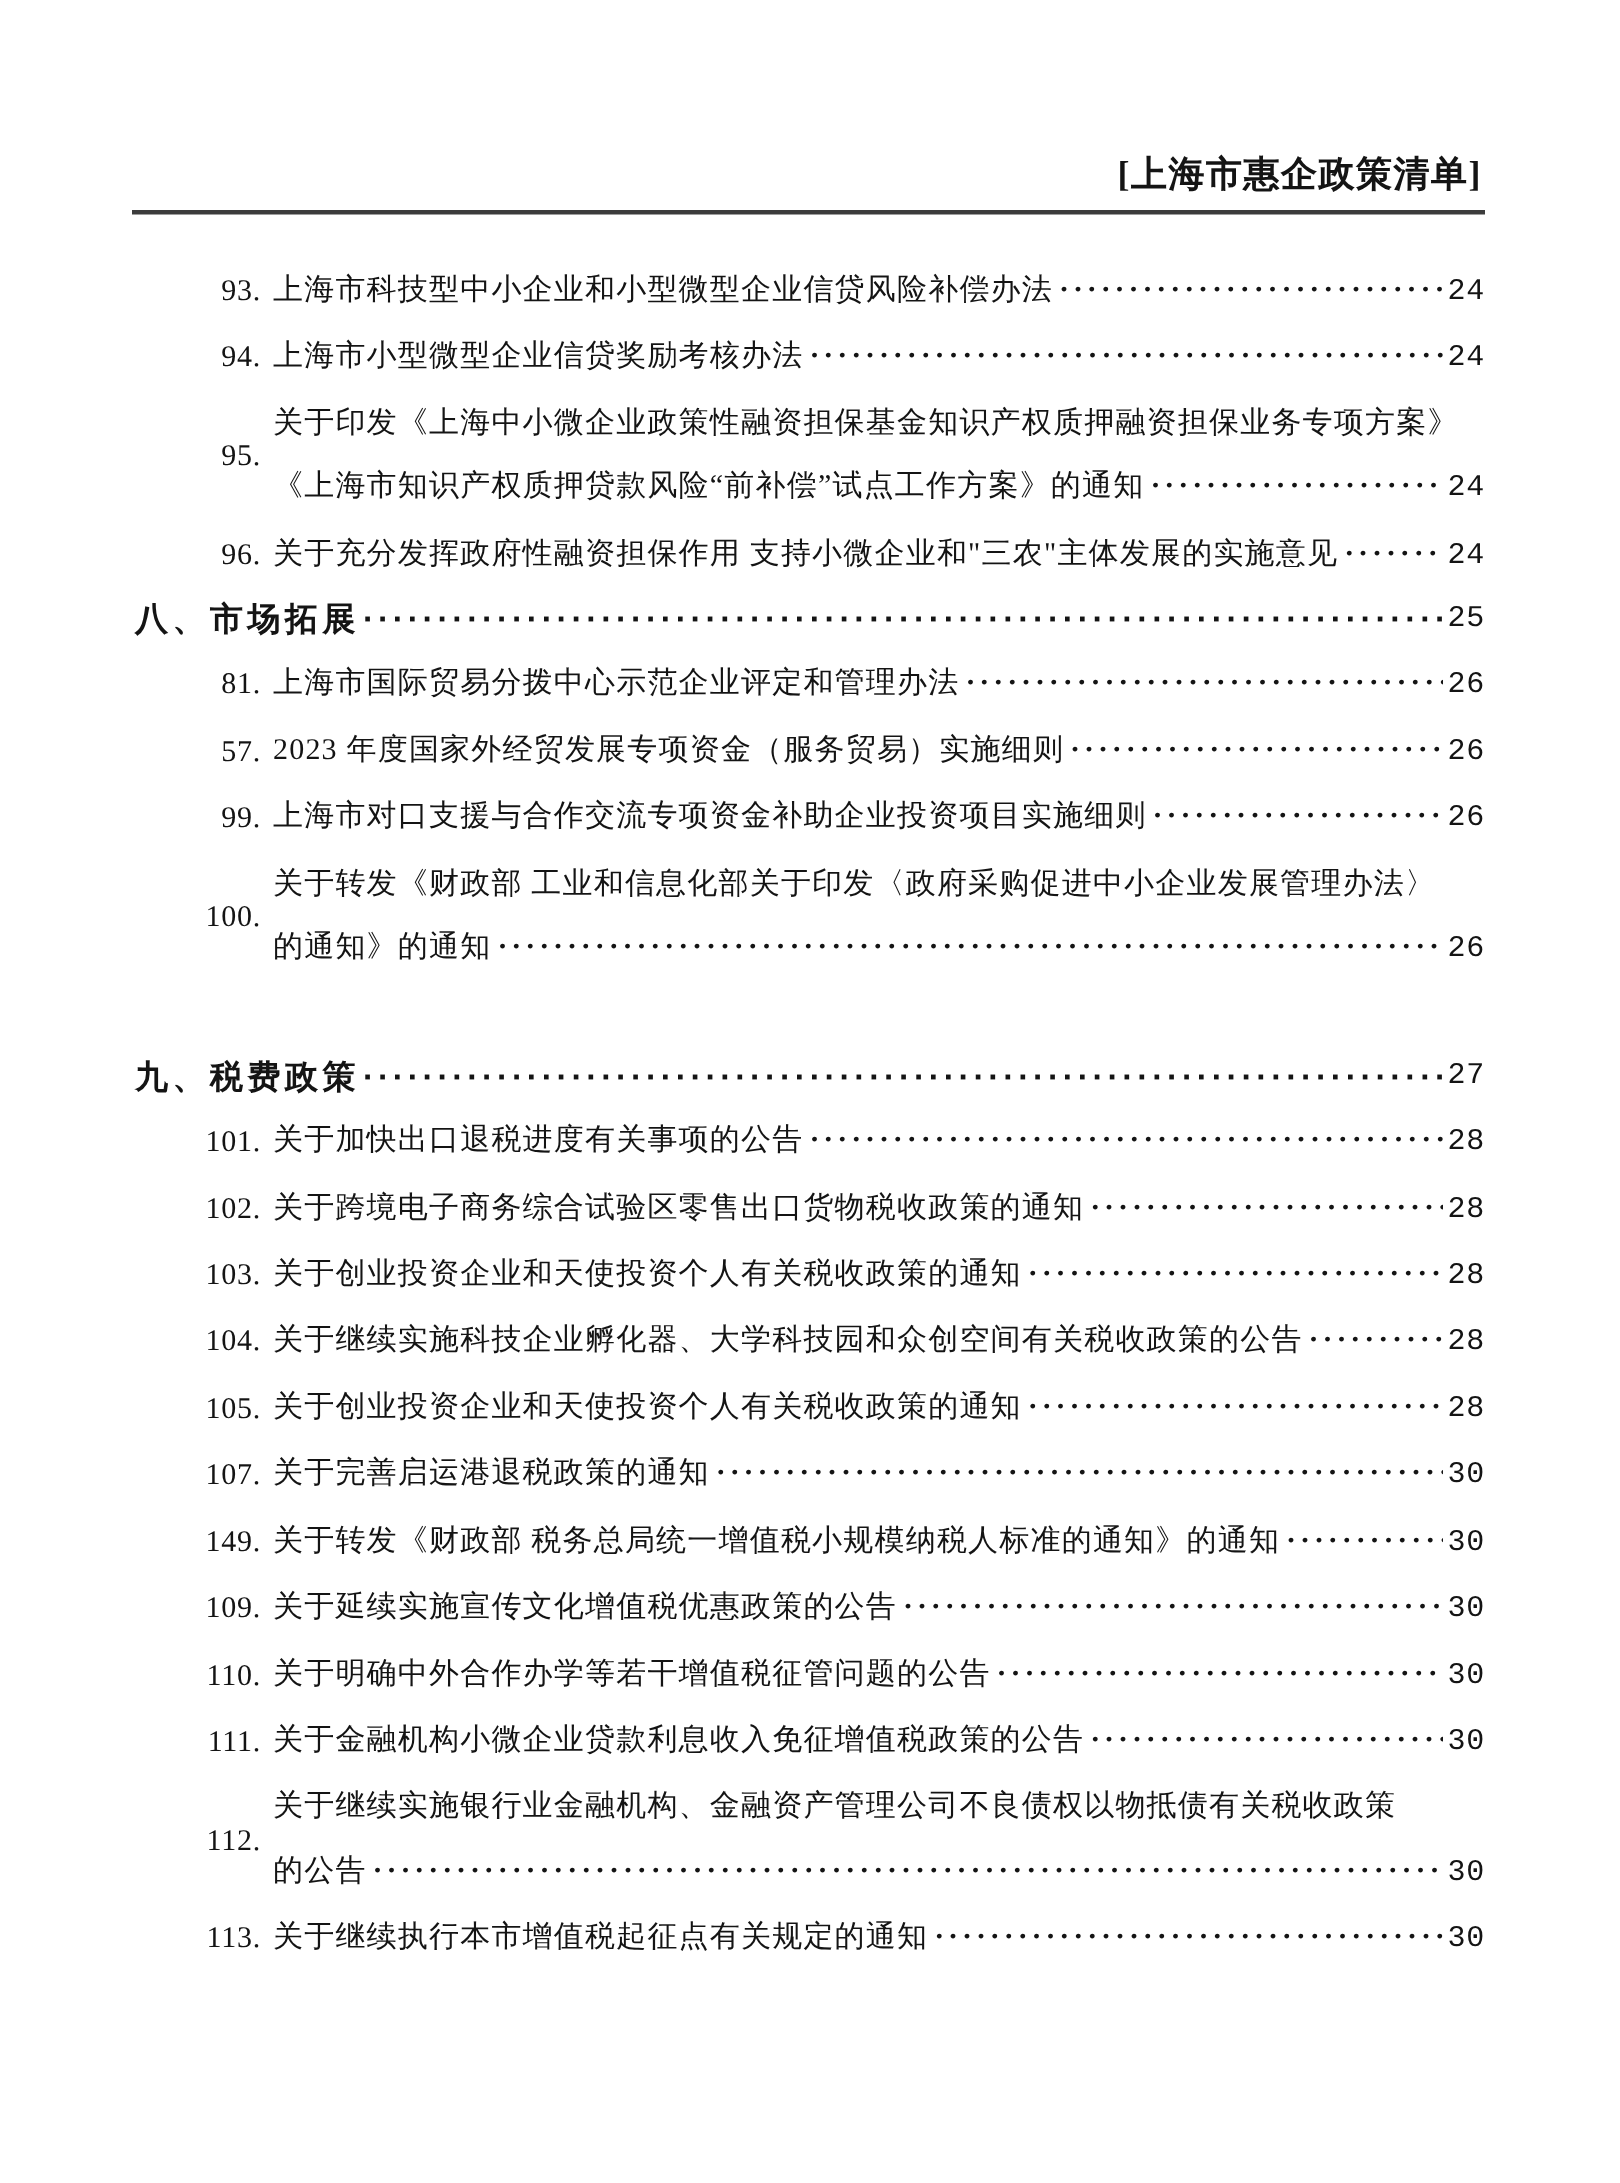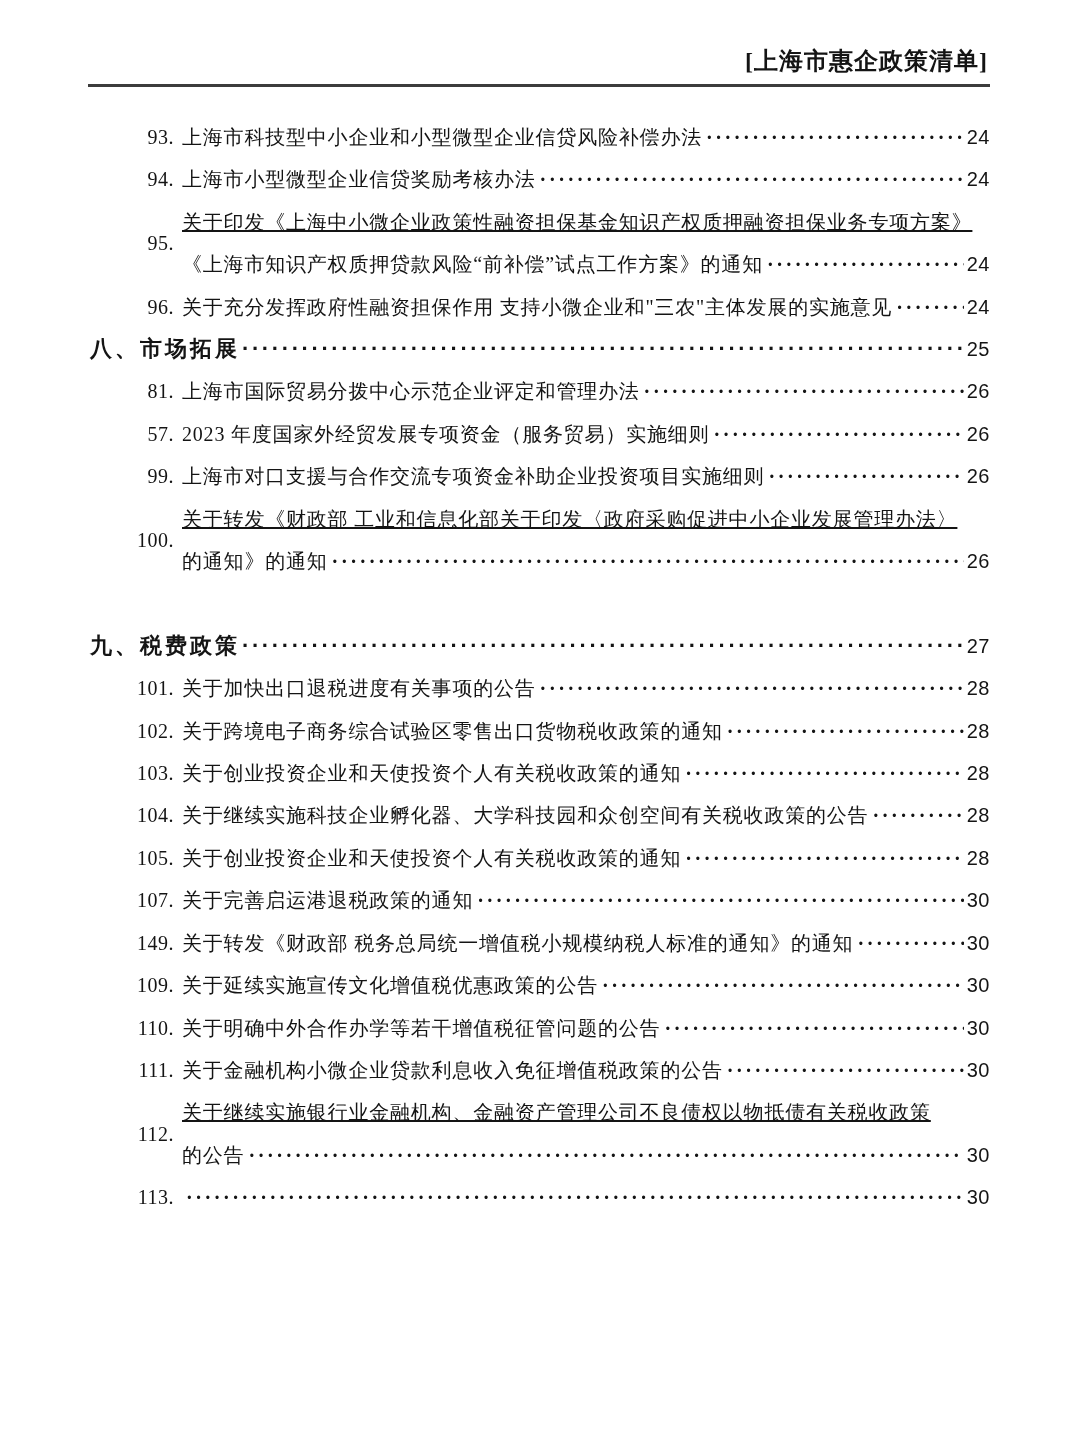--- a/index.html
+++ b/index.html
@@ -4,21 +4,21 @@
 <style>
   html,body { margin:0; padding:0; background:#e8e8e8; }
   .page {
     position:relative;
     width:1080px; height:1455px;
     margin:0 auto;
     background:#ffffff;
     color:#141414;
     font-family:"Liberation Serif", serif;
     box-sizing:border-box;
-    padding:49px 90px 0 88px;
+    padding:105px 90px 0 88px;
     overflow:hidden;
   }
   .page-header-text {
     text-align:right;
     font-weight:bold;
     font-size:24px;
     line-height:24px;
     letter-spacing:1px;
     padding-right:2px;
   }
@@ -41,38 +41,38 @@
   .num {
     flex:none;
     width:86px;
     text-align:right;
     padding-right:8px;
     letter-spacing:0.5px;
   }
   .body { flex:1; min-width:0; }
   .tl { display:flex; align-items:baseline; white-space:nowrap; }
   .ttl { flex:none; letter-spacing:0.8px; }
-  .line1 { white-space:nowrap; letter-spacing:0.8px;text-decoration:underline; }
+  .line1 { white-space:nowrap; letter-spacing:0.8px; }
   .leader {
     flex:1;
     min-width:0;
     overflow:hidden;
     white-space:nowrap;
     margin:0 3px 0 4px;
   }
   .leader::after {
     content:"····································································································································································";
     letter-spacing:2.6px;
     font-weight:bold;
     color:#141414;
   }
   .pg {
     flex:none;
     letter-spacing:0.5px;
-    font-family:Liberation Sans, sans-serif;
+    font-family:Liberation Mono, monospace;
     font-weight:normal;
     font-size:20px;
   }
   .section {
     font-family:"Liberation Sans", sans-serif;
     font-weight:bold;
     font-size:22px;
     letter-spacing:3px;
   }
   .sec-label { flex:none; padding-left:2px; }
@@ -292,19 +292,20 @@
             <span class="ttl">的公告</span>
             <span class="leader"></span>
             <span class="pg">30</span>
           </div>
         </div>
       </div>
       <div class="row item">
         <span class="num">113.</span>
         <div class="body">
           <div class="tl item-block">
+            <span class="ttl">关于继续执行本市增值税起征点有关规定的通知</span>
             <span class="leader"></span>
             <span class="pg">30</span>
           </div>
         </div>
       </div>
     </main>
 </div>
 
 </body></html>

